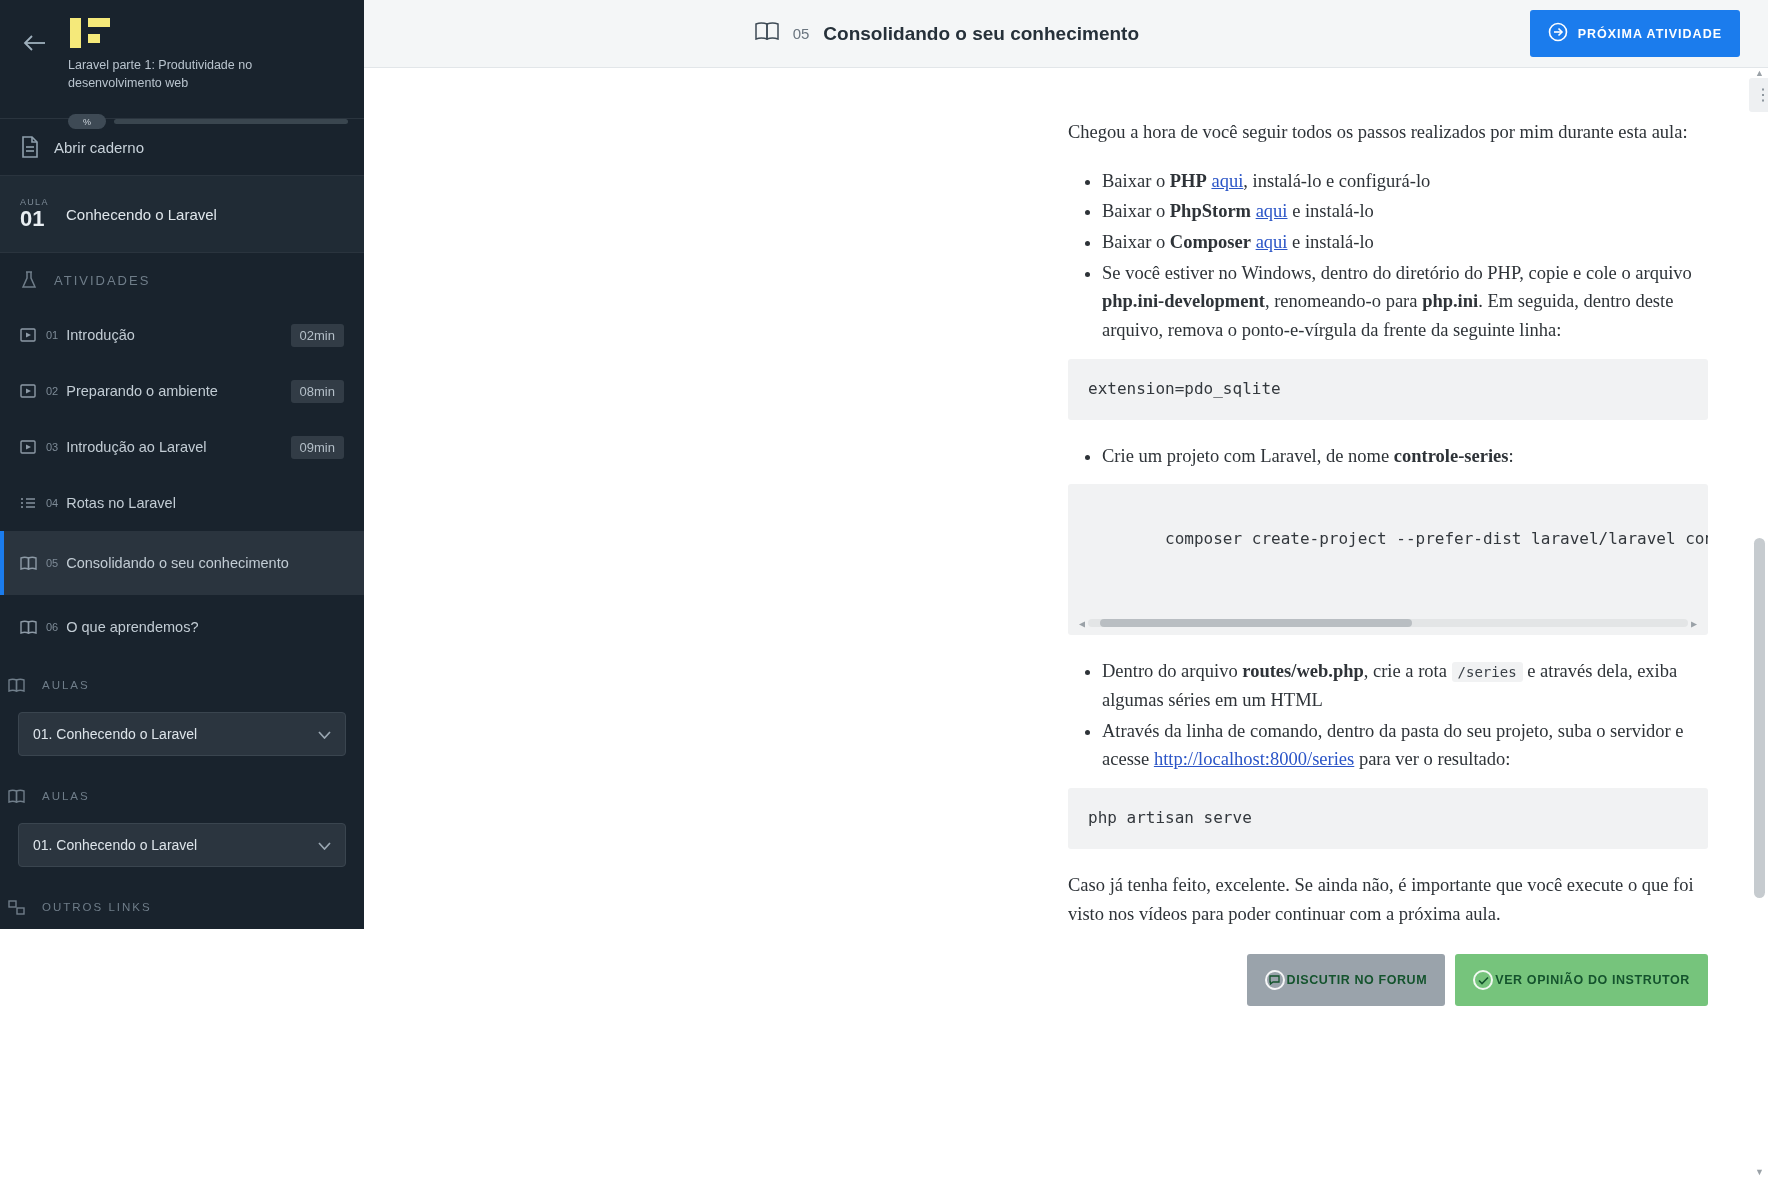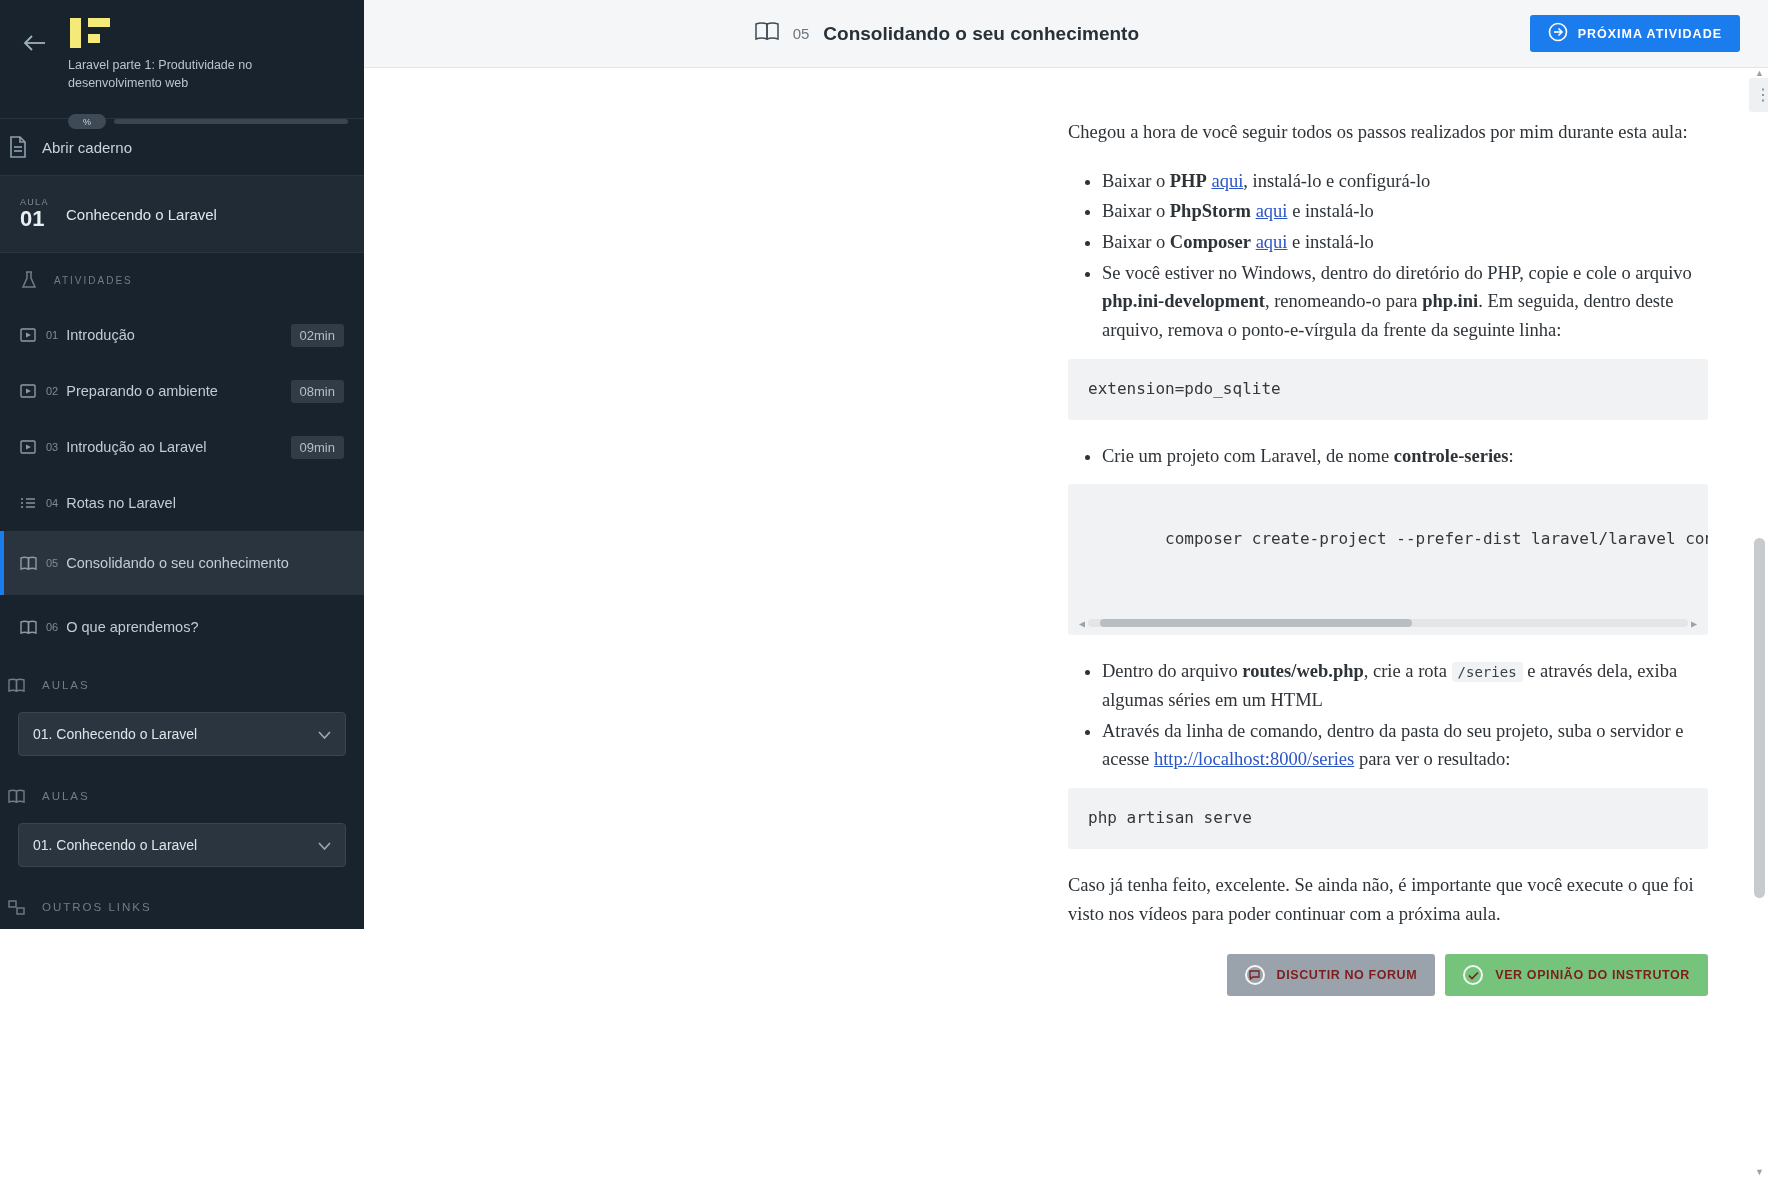--- a/index.html
+++ b/index.html
@@ -93,21 +93,21 @@
     position: absolute; left:0; top:0; bottom:0;
     width: 0%;
     background: #00c86f;
     border-radius: 3px;
   }
 
   .sb-divider { height: 1px; background: #2a343e; }
 
   .sb-item {
     display: flex; align-items: center;
-    padding: 0 8px;
+    padding: 0 20px;
     height: 56px;
     color: #c8d2da;
     font-size: 15px;
     cursor: pointer;
   }
   .sb-item .ic { width: 34px; color: #8fa0ad; display:flex; align-items:center; }
 
   .aula-block {
     background: #202b35;
     display: flex; align-items: center;
@@ -127,21 +127,21 @@
   .aula-num .num {
     font-size: 22px; color: #e8eef2; font-weight: bold; line-height: 1.05;
   }
   .aula-name { font-size: 15px; color: #dfe6eb; }
 
   .section-head {
     display: flex; align-items: center;
     height: 54px;
     padding: 0 20px;
     color: #6f7d89;
-    font-size: 10px;
+    font-size: 13px;
     letter-spacing: 2px;
   }
   .section-head .ic { width: 34px; display:flex; align-items:center; color:#6f7d89; }
 
   .act {
     display: flex; align-items: center;
     height: 56px;
     padding: 0 20px;
     color: #c2ccd4;
     font-size: 14.5px;
@@ -214,21 +214,21 @@
     flex: 1;
     display:flex; align-items:center; justify-content:center;
     gap: 14px;
   }
   .topbar .book-ic { color:#3d4a55; }
   .topbar .act-num { color:#6a757f; font-size: 15px; }
   .topbar .act-title { color:#26313a; font-size: 19px; font-weight: bold; }
   .next-btn {
     background: #1b7ced;
     color: #fff;
-    height: 37px;
+    height: 47px;
     border: none;
     border-radius: 3px;
     display:flex; align-items:center;
     gap: 10px;
     padding: 0 18px;
     font-size: 12.5px;
     letter-spacing: 1px;
     font-weight: bold;
     cursor: pointer;
   }
@@ -290,26 +290,26 @@
     padding: 2px 6px;
     border-radius: 3px;
     color: #3a4047;
   }
   .btn-row {
     display:flex; gap: 10px;
     margin-top: 26px;
     justify-content: flex-end;
   }
   .btn {
-    display:flex; align-items:center; gap:12px;
-    height: 42px;
+    display:flex; align-items:center; gap:2px;
+    height: 52px;
     padding: 0 18px;
     border: none;
     border-radius: 3px;
-    color: #7f1d1d;
+    color: #14532d;
     font-family: "Liberation Sans", sans-serif;
     font-size: 12.5px;
     letter-spacing: 0.6px;
     font-weight: bold;
     cursor: pointer;
   }
   .btn.grey { background: #9aa3ab; }
   .btn.green { background: #76c47c; }
   .circ {
     width: 20px; height: 20px; border-radius: 50%;

